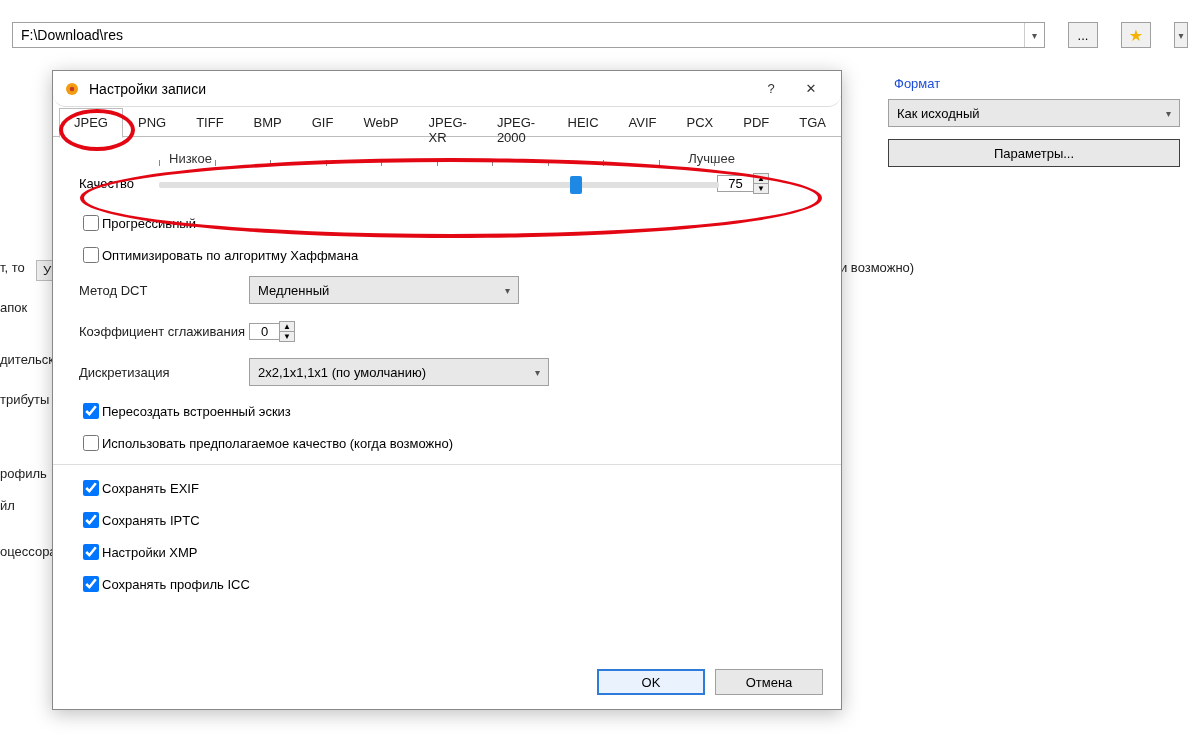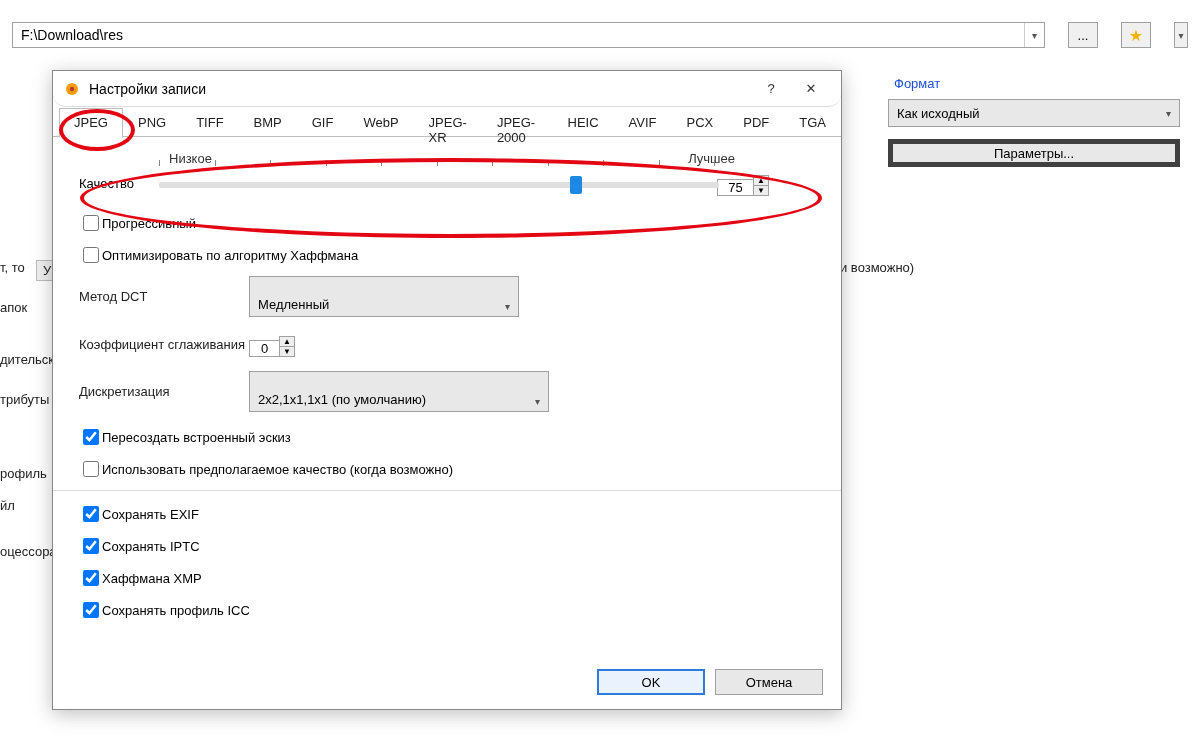--- a/index.html
+++ b/index.html
@@ -11,21 +11,21 @@
   .addr input { flex:1; border:none; outline:none; padding:4px 8px; font-size:14px; }
   .addr .combo-btn { width:20px; height:100%; border-left:1px solid #ccc; display:flex; align-items:center; justify-content:center; color:#555; cursor:pointer; }
   .sq-btn { width:30px; height:26px; border:1px solid #a0a0a0; background:#f0f0f0; display:flex; align-items:center; justify-content:center; cursor:pointer; }
   .star { color:#f3b300; font-size:16px; }
   .tiny-chev { width:14px; height:26px; border:1px solid #a0a0a0; background:#f0f0f0; display:flex; align-items:center; justify-content:center; color:#555; cursor:pointer; }
 
   
   .rpanel { position:absolute; left:888px; top:76px; width:292px; }
   .rpanel .grp-label { font-size:13px; color:#1d4ed8; margin-bottom:8px; margin-left:6px; }
   .combo { height:28px; border:1px solid #a0a0a0; background:#e8e8e8; display:flex; align-items:center; padding:0 8px; justify-content:space-between; cursor:pointer; }
-  .wide-btn { margin-top:12px; height:28px; border:5px solid #404040; background:#e8e8e8; display:flex; align-items:center; justify-content:center; cursor:pointer; }
+  .wide-btn { margin-top:12px; height:28px; border:1px solid #404040; background:#e8e8e8; display:flex; align-items:center; justify-content:center; cursor:pointer; }
 
   
   .bgtext { position:absolute; color:#222; font-size:13px; white-space:nowrap; }
 
   
   .dialog { position:absolute; left:52px; top:70px; width:790px; height:640px; background:#fff; border:1px solid #888; box-shadow:0 4px 18px rgba(0,0,0,.25); }
   .titlebar { height:36px; display:flex; align-items:center; padding:0 10px; border-bottom:1px solid #ddd;border-radius:13px; }
   .titlebar .icon { width:18px; height:18px; margin-right:8px; }
   .titlebar .ttl { flex:1; font-size:14px; }
   .titlebar .tbtn { width:40px; height:36px; display:flex; align-items:center; justify-content:center; cursor:pointer; font-size:14px; color:#333; }
@@ -34,22 +34,22 @@
   .tab { padding:6px 14px 0 14px; height:30px; border:1px solid transparent; border-bottom:none; cursor:pointer; color:#222; position:relative; top:1px; }
   .tab.active { border-color:#bdbdbd; background:#fff; border-bottom:1px solid #fff; }
 
   .panel { padding:14px 26px 10px 26px; position:relative; }
 
   .row { display:flex; align-items:center; margin-bottom:14px; }
   .row label.lab { width:170px; color:#222; }
   .chk { display:flex; align-items:center; gap:0; margin-bottom:10px; }
   .chk input { width:16px; height:16px; }
 
-  .sel { height:41px; border:1px solid #a0a0a0; background:#e8e8e8; display:flex; align-items:flex-end; justify-content:space-between; padding:4px 8px; cursor:pointer; }
-  .spin { display:flex; align-items:flex-end; height:26px; }
+  .sel { height:28px; border:1px solid #a0a0a0; background:#e8e8e8; display:flex; align-items:center; justify-content:space-between; padding:12px 8px; cursor:pointer; }
+  .spin { display:flex; align-items:center; height:26px; }
   .spin input { width:30px; border:1px solid #a0a0a0; border-right:none; text-align:center; padding:0 3px; }
   .spin .arrows { width:16px; border:1px solid #a0a0a0; display:flex; flex-direction:column; }
   .spin .arrows div { flex:1; display:flex; align-items:center; justify-content:center; font-size:8px; background:#eee; cursor:pointer; }
   .spin .arrows div:first-child { border-bottom:1px solid #a0a0a0; }
 
   
   .quality-labels { display:flex; justify-content:space-between; padding:0 4px 2px 90px; font-size:13px; color:#333; width:660px; }
   .quality-row { display:flex; align-items:center; gap:0; }
   .quality-row .lab { width:78px; }
   .slider-wrap { width:560px; position:relative; height:30px; }
@@ -232,21 +232,21 @@
     <div class="chk">
       <input type="checkbox" checked="" style="">
       <span>Сохранять EXIF</span>
     </div>
     <div class="chk">
       <input type="checkbox" checked="" style="">
       <span>Сохранять IPTC</span>
     </div>
     <div class="chk">
       <input type="checkbox" checked="" style="">
-      <span>Хаффмана XMP</span>
+      <span>Настройки XMP</span>
     </div>
     <div class="chk">
       <input type="checkbox" checked="" style="">
       <span>Сохранять профиль ICC</span>
     </div>
   </div>
 
   <div class="dlg-buttons">
     <button class="primary"><span>OK</span></button>
     <button><span>Отмена</span></button>

